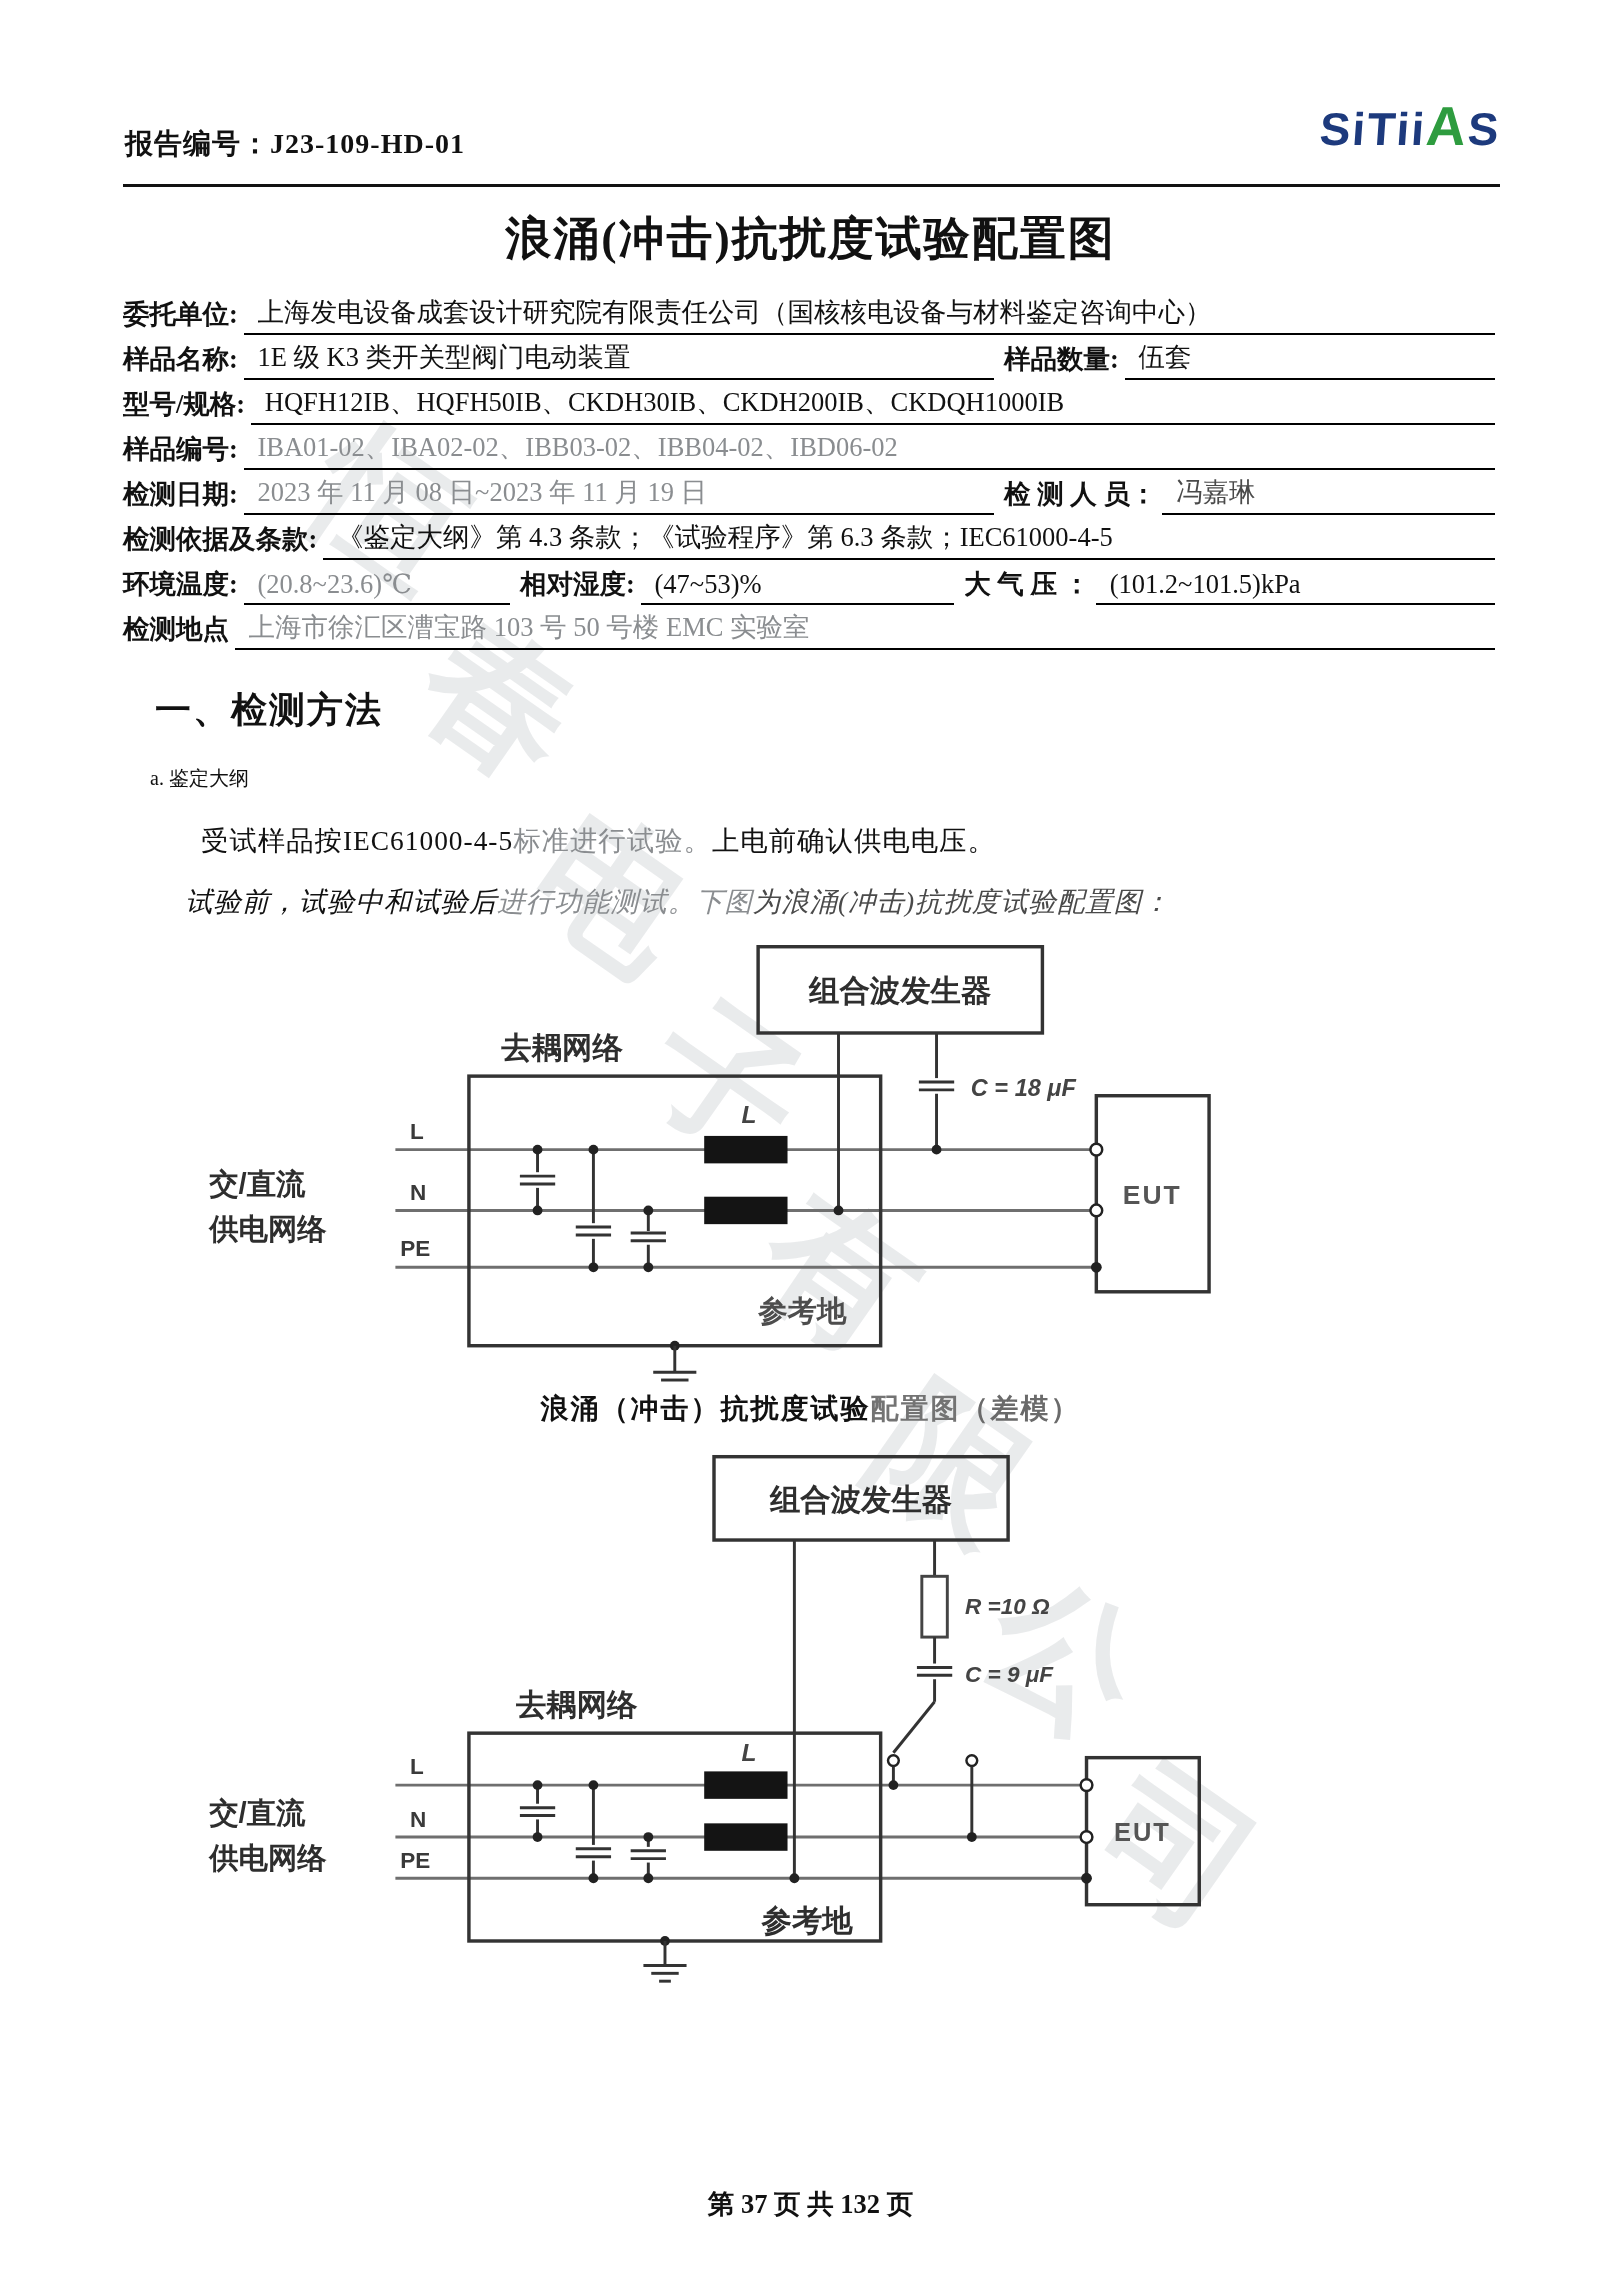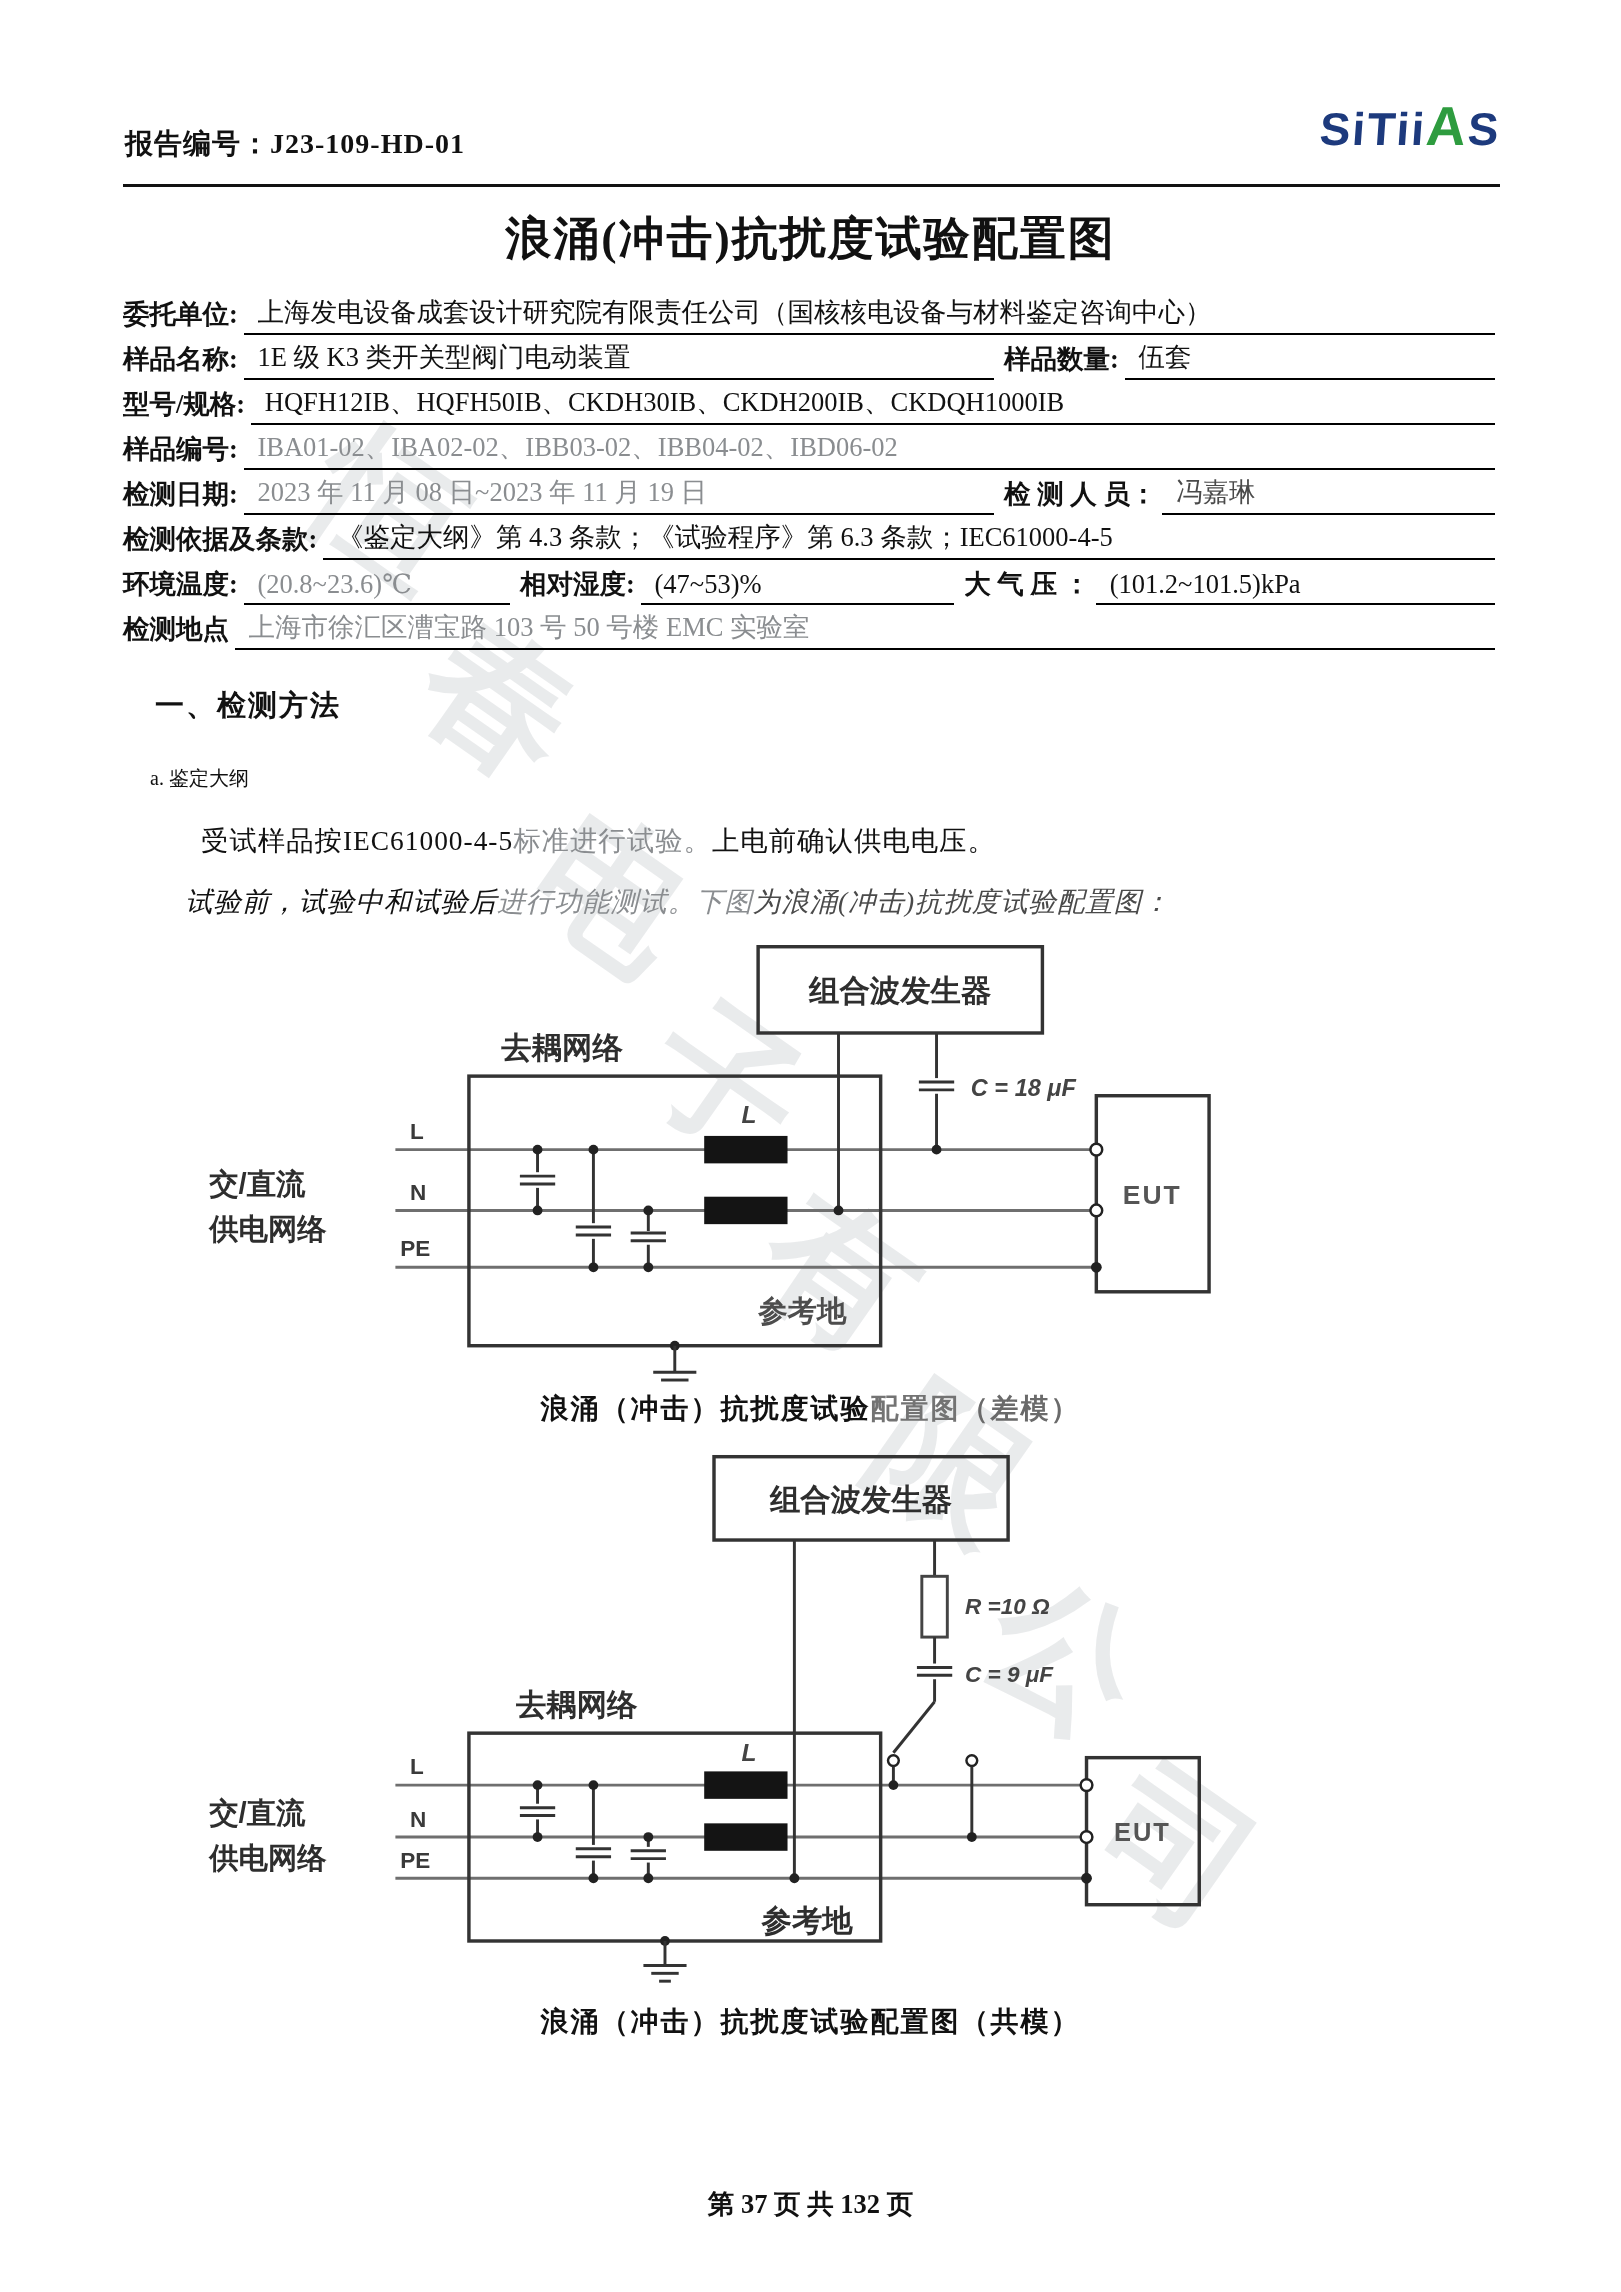--- a/index.html
+++ b/index.html
@@ -21,21 +21,21 @@
   .ilabel{font-weight:bold;white-space:nowrap;padding-right:5.9px;padding-bottom:2.9px;}
   .ival{border-bottom:2.5px solid #000;padding:0 5.9px 2.9px 13.7px;white-space:nowrap;overflow:hidden;}
   .fill{flex:1 1 auto;}
   .w740{width:731px;flex:none;}
   .w240{width:247px;flex:none;margin-top:40px;}
   .w300{width:294px;flex:none;margin-top:18px;}
   .lab2{margin-left:9.8px;}
   .gray{color:#8a8d90;}
   .dim{color:#4a4a4a;}
   
-  .sec-heading{position:absolute;left:155px;top:686px;font-size:29px;font-weight:bold;letter-spacing:2px;}
+  .sec-heading{position:absolute;left:155px;top:686px;font-size:36px;font-weight:bold;letter-spacing:2px;}
   .sub-item{position:absolute;left:150px;top:765px;font-size:20px;}
   .para{position:absolute;font-size:27.4px;letter-spacing:1px;}
   .p1{left:201px;top:823px;text-align:center;}
   .p2{left:185px;top:884px;font-style:italic;}
   
   .diag{position:absolute;left:116px;}
   .d1{top:929px;}
   .d2{top:1439px;}
   svg text{font-family:"Liberation Sans","DejaVu Sans",sans-serif;}
   .cn{font-weight:bold;fill:#2e2e2e;}
@@ -265,18 +265,17 @@
     <circle cx="873" cy="406" r="5" fill="#222"></circle>
 
     <rect class="boxline" x="990" y="325" width="115" height="150" fill="#fff"></rect>
     <text x="1047" y="410" font-size="26" font-weight="bold" fill="#555" text-anchor="middle" letter-spacing="2">EUT</text>
     <circle cx="990" cy="353" r="6" fill="#fff" stroke="#222" stroke-width="2.5"></circle>
     <circle cx="990" cy="406" r="6" fill="#fff" stroke="#222" stroke-width="2.5"></circle>
     <circle cx="990" cy="448" r="5.5" fill="#222"></circle>
 
     <text class="cn" x="705" y="502" font-size="31" text-anchor="middle">参考地</text>
   </svg>
-  <div class="caption cap2">浪涌（冲击）抗扰度试验配置图（共模）</div>
 
   <div class="footer">第 37 页  共 132 页</div>
 
 </div>
 
 
 </body></html>

